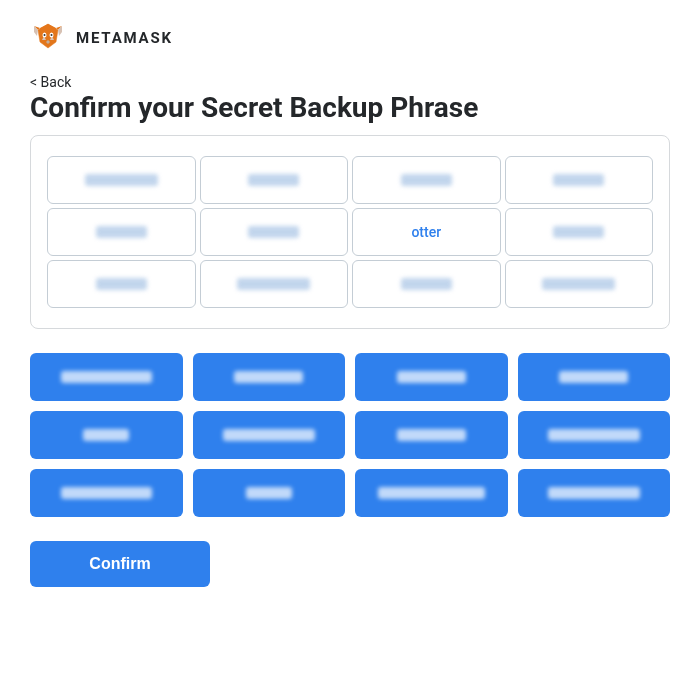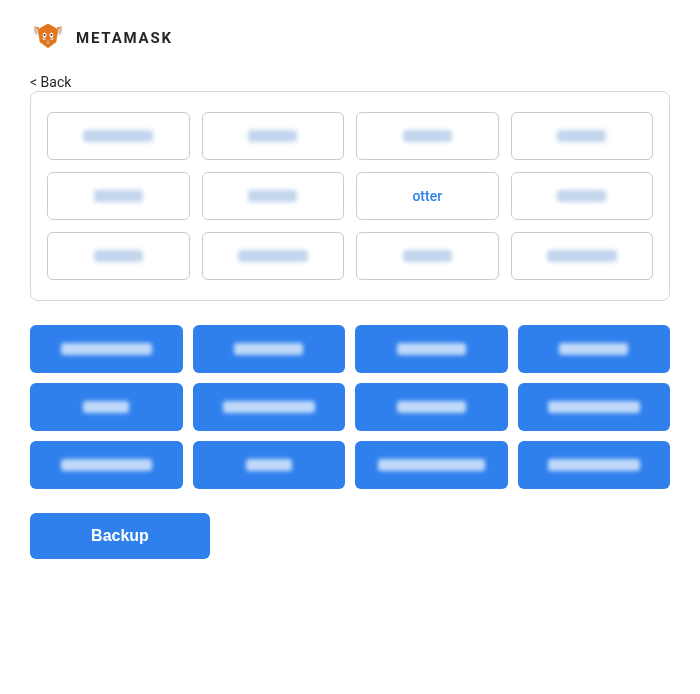--- a/index.html
+++ b/index.html
@@ -64,21 +64,21 @@
       border: 1px solid #d6d9dc;
       border-radius: 8px;
       padding: 20px 16px;
       margin-bottom: 24px;
       min-height: 160px;
     }
 
     .word-grid {
       display: grid;
       grid-template-columns: repeat(4, 1fr);
-      gap: 12px;
+      gap: 4px;
     }
 
     .word-slot {
       border: 1px solid #c4cdd5;
       border-radius: 6px;
       height: 48px;
       display: flex;
       align-items: center;
       justify-content: center;
       background: #fff;
@@ -183,20 +183,21 @@
       <polygon points="4,6 8,10 7,16 4,12" fill="#D7C1B3"></polygon>
       <polygon points="32,6 28,10 29,16 32,12" fill="#D7C1B3"></polygon>
     </svg>
     <span class="brand-name">METAMASK</span>
   </div>
 
   
   <div class="back-link">&lt; Back</div>
 
   
+  <h1 class="page-title">Confirm your Secret Backup Phrase</h1>
 
   
   <div class="drop-area">
     <div class="word-grid">
 
       <div class="word-slot filled">
         <div class="word-blur medium"></div>
       </div>
       <div class="word-slot filled">
         <div class="word-blur small"></div>
@@ -277,15 +278,15 @@
         <div class="word-btn-blur xlarge"></div>
       </button>
       <button class="word-btn">
         <div class="word-btn-blur large"></div>
       </button>
 
     </div>
   </div>
 
   
-  <button class="confirm-btn">Backup</button>
+  <button class="confirm-btn">Confirm</button>
 
 </div>
 
 </body></html>

